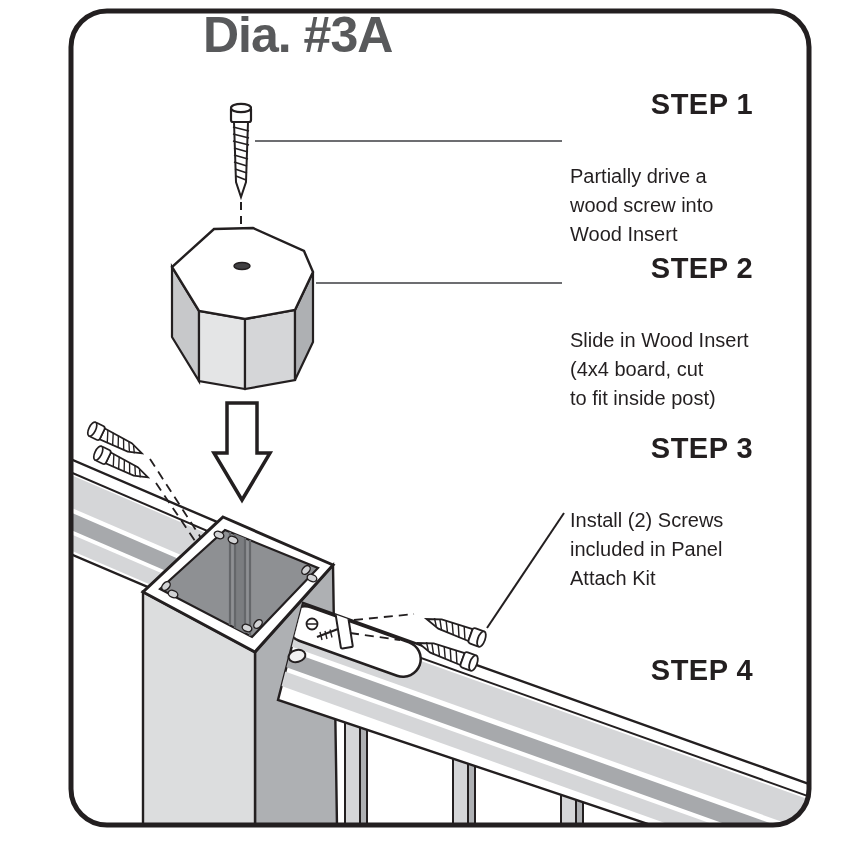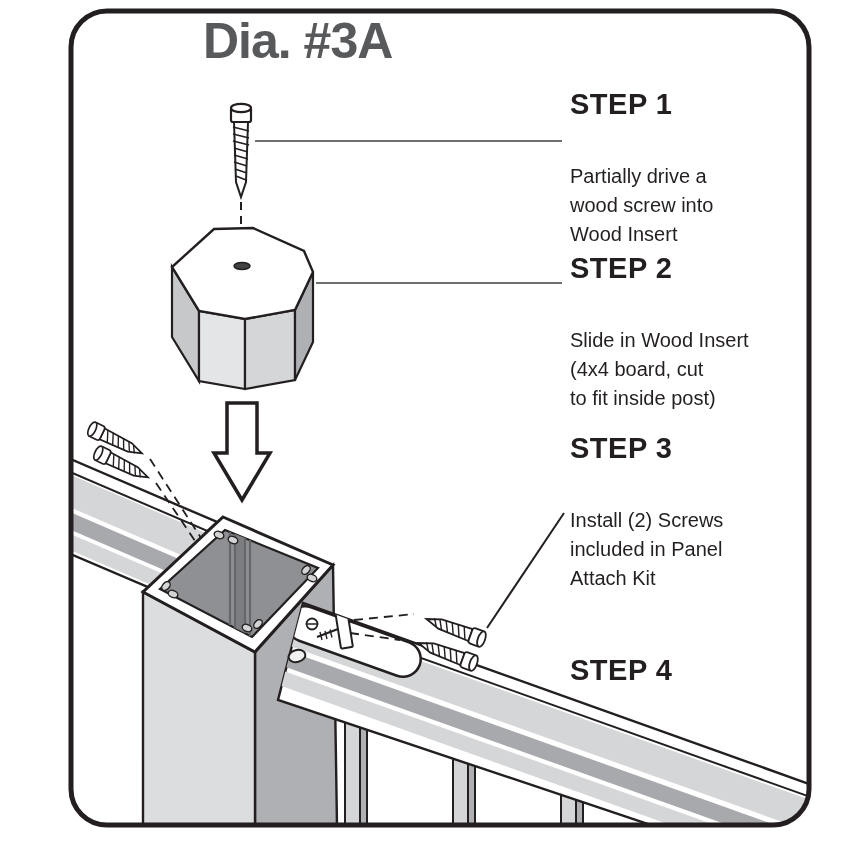--- a/index.html
+++ b/index.html
@@ -5,25 +5,25 @@
   html,body{margin:0;padding:0;background:#fff;}
   .canvas{
     position:relative;width:854px;height:854px;background:#fff;overflow:hidden;
     font-family:"Liberation Sans",sans-serif;
     --ink:#231f20;--title-gray:#58595b;--leader-gray:#6d6e71;
     --light-gray:#d5d6d8;--mid-gray:#a7a9ac;--dark-gray:#8e9093;
     --face-light:#dcddde;--face-shadow:#aeb0b3;
   }
   .canvas svg{position:absolute;left:0;top:0;}
   .title{
-    position:absolute;left:203px;top:12px;
+    position:absolute;left:203px;top:6px;
     font-size:50px;font-weight:700;color:var(--title-gray);letter-spacing:-1px;
   }
   .step{position:absolute;left:570px;width:264px;}
-  .step-heading{font-size:29px;font-weight:700;color:var(--ink);margin-bottom:6px;letter-spacing:.5px;}
+  .step-heading{font-size:29px;font-weight:700;color:var(--ink);margin-bottom:6px;letter-spacing:.5px;text-align:center;}
   .step-body{font-size:20px;line-height:1.44;color:var(--ink);white-space:pre-line;margin-top:41px;}
   
   .s-ink{stroke:var(--ink);}
   .f-white{fill:#ffffff;}
   .f-light{fill:var(--light-gray);}
   .f-dark{fill:var(--dark-gray);}
   .f-facelight{fill:var(--face-light);}
   .f-faceshadow{fill:var(--face-shadow);}
   .nofill{fill:none;}
 </style>

